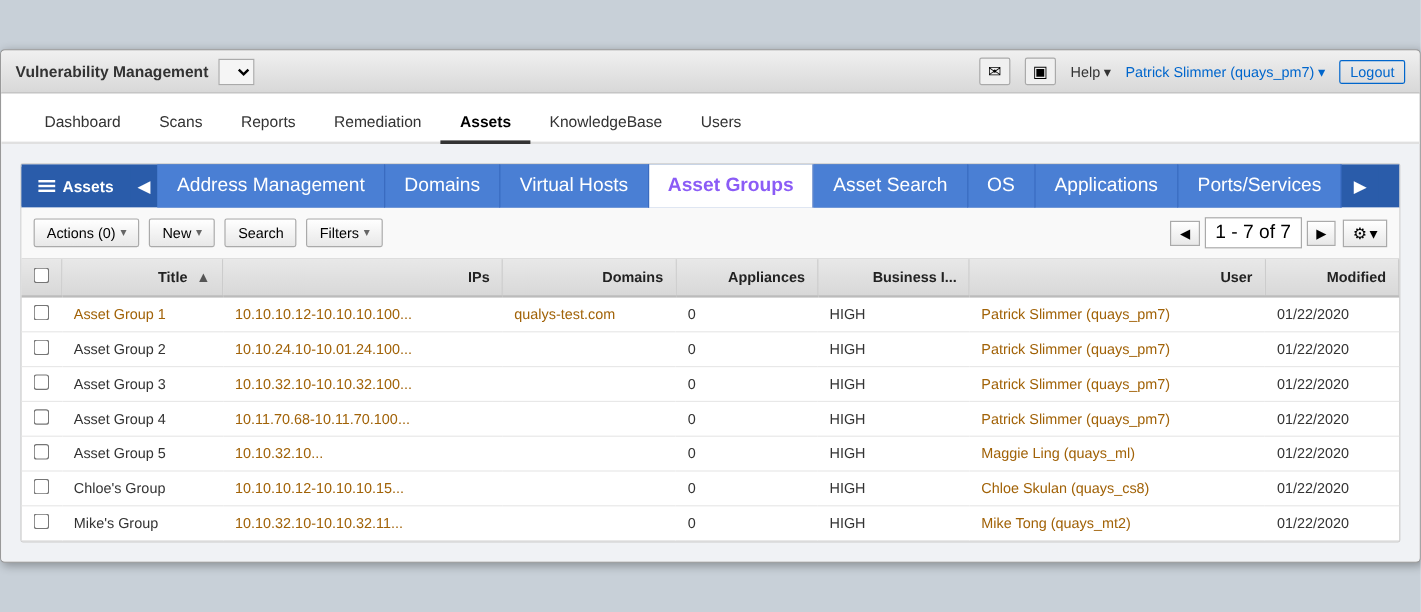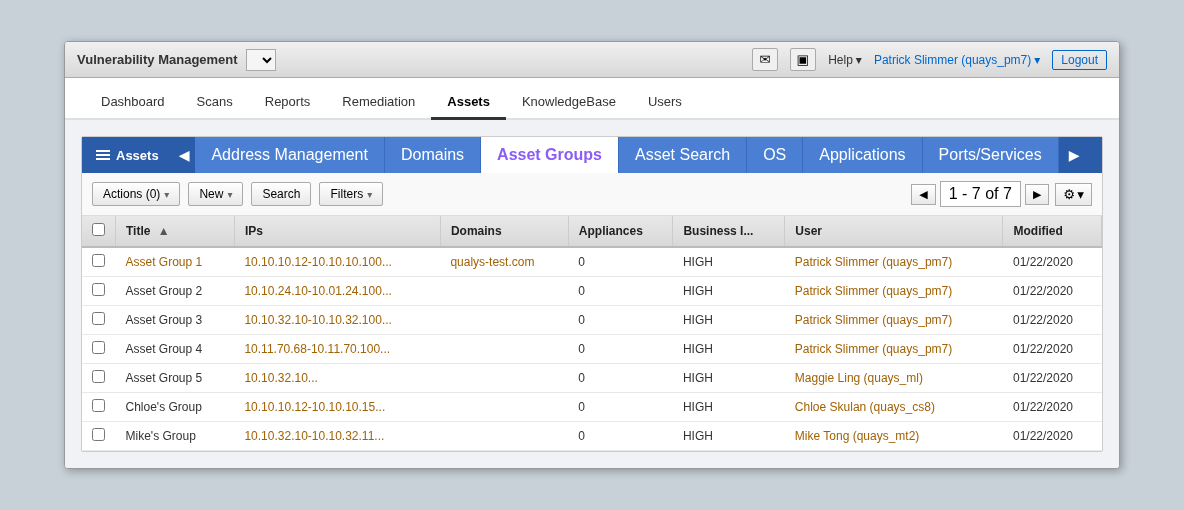--- a/index.html
+++ b/index.html
@@ -1,17 +1,17 @@
 <!DOCTYPE html>
 <html><head>
   <meta charset="utf-8">
   <style>
     * { box-sizing: border-box; margin: 0; padding: 0; }
     body { font-family: Arial, sans-serif; font-size: 13px; background: #c8d0d8; min-width: 1184px; min-height: 510px; display: flex; align-items: center; justify-content: center; }
-    .window { width: 1056px; background: #fff; border: 1px solid #999; box-shadow: 2px 2px 8px rgba(0,0,0,0.3); border-radius: 4px; overflow: hidden; }
+    .window { width: 1184px; background: #fff; border: 1px solid #999; box-shadow: 2px 2px 8px rgba(0,0,0,0.3); border-radius: 4px; overflow: hidden; }
     
     
     .titlebar { background: linear-gradient(to bottom, #f0f0f0, #d8d8d8); padding: 6px 12px; display: flex; align-items: center; justify-content: space-between; border-bottom: 1px solid #aaa; }
     .titlebar-left { display: flex; align-items: center; gap: 8px; font-weight: bold; font-size: 13px; color: #333; }
     .titlebar-left select { font-size: 12px; border: 1px solid #aaa; background: #f5f5f5; padding: 2px 4px; }
     .titlebar-right { display: flex; align-items: center; gap: 12px; font-size: 12px; color: #333; }
     .titlebar-right .icon-btn { background: none; border: 1px solid #aaa; padding: 3px 6px; cursor: pointer; background: #f0f0f0; border-radius: 2px; }
     .help-btn { display: flex; align-items: center; gap: 3px; cursor: pointer; }
     .user-btn { display: flex; align-items: center; gap: 3px; cursor: pointer; color: #0066cc; }
     .logout-btn { color: #0066cc; cursor: pointer; text-decoration: none; border: 1px solid #0066cc; padding: 2px 8px; border-radius: 2px; }
@@ -40,21 +40,21 @@
     .toolbar-btn { background: linear-gradient(to bottom, #fff, #e8e8e8); border: 1px solid #aaa; padding: 4px 10px; cursor: pointer; font-size: 12px; border-radius: 2px; display: flex; align-items: center; gap: 4px; }
     .toolbar-btn .arrow { font-size: 10px; color: #666; }
     .toolbar-right { margin-left: auto; display: flex; align-items: center; gap: 6px; }
     .pagination { display: flex; align-items: center; gap: 4px; font-size: 12px; }
     .page-btn { background: linear-gradient(to bottom, #fff, #e8e8e8); border: 1px solid #aaa; padding: 3px 7px; cursor: pointer; font-size: 11px; }
     .page-info { border: 1px solid #aaa; padding: 3px 8px; background: #fff; font-size: 16px; }
     .settings-btn { background: linear-gradient(to bottom, #fff, #e8e8e8); border: 1px solid #aaa; padding: 3px 7px; cursor: pointer; display: flex; align-items: center; gap: 2px; }
 
     
     .data-table { width: 100%; border-collapse: collapse; }
-    .data-table th { background: linear-gradient(to bottom, #e8e8e8, #d8d8d8); padding: 7px 10px; text-align: left; font-size: 12px; font-weight: bold; border-bottom: 2px solid #bbb; border-right: 1px solid #ccc; color: #222; white-space: nowrap; }
+    .data-table th { background: linear-gradient(to bottom, #e8e8e8, #d8d8d8); padding: 7px 10px; text-align: right; font-size: 12px; font-weight: bold; border-bottom: 2px solid #bbb; border-right: 1px solid #ccc; color: #222; white-space: nowrap; }
     .data-table th.sortable { cursor: pointer; }
     .data-table th .sort-arrow { color: #555; margin-left: 4px; }
     .data-table td { padding: 6px 10px; border-bottom: 1px solid #e8e8e8; font-size: 12px; color: #333; }
     .data-table .checkbox-col { width: 30px; text-align: center; }
     .link-text { color: #a16207; cursor: pointer; }
     .th-check { width: 28px; }
   </style>
 </head>
 <body>
 
@@ -104,20 +104,21 @@
           <span style="display:inline-flex; flex-direction:column; gap:2px; width:14px;">
             <span style="height:2px;background:#fff;display:block;"></span>
             <span style="height:2px;background:#fff;display:block;"></span>
             <span style="height:2px;background:#fff;display:block;"></span>
           </span>
           <span>Assets</span>
         </div>
         <button class="tab-nav-btn">◀</button>
         <div class="tab-item">Address Management</div>
         <div class="tab-item">Domains</div>
+        <div class="tab-item">Virtual Hosts</div>
         <div class="tab-item active">Asset Groups</div>
         <div class="tab-item">Asset Search</div>
         <div class="tab-item">OS</div>
         <div class="tab-item">Applications</div>
         <div class="tab-item">Ports/Services</div>
         <button class="tab-nav-right">▶</button>
       </div>
 
       <div class="toolbar">
         <button class="toolbar-btn">

